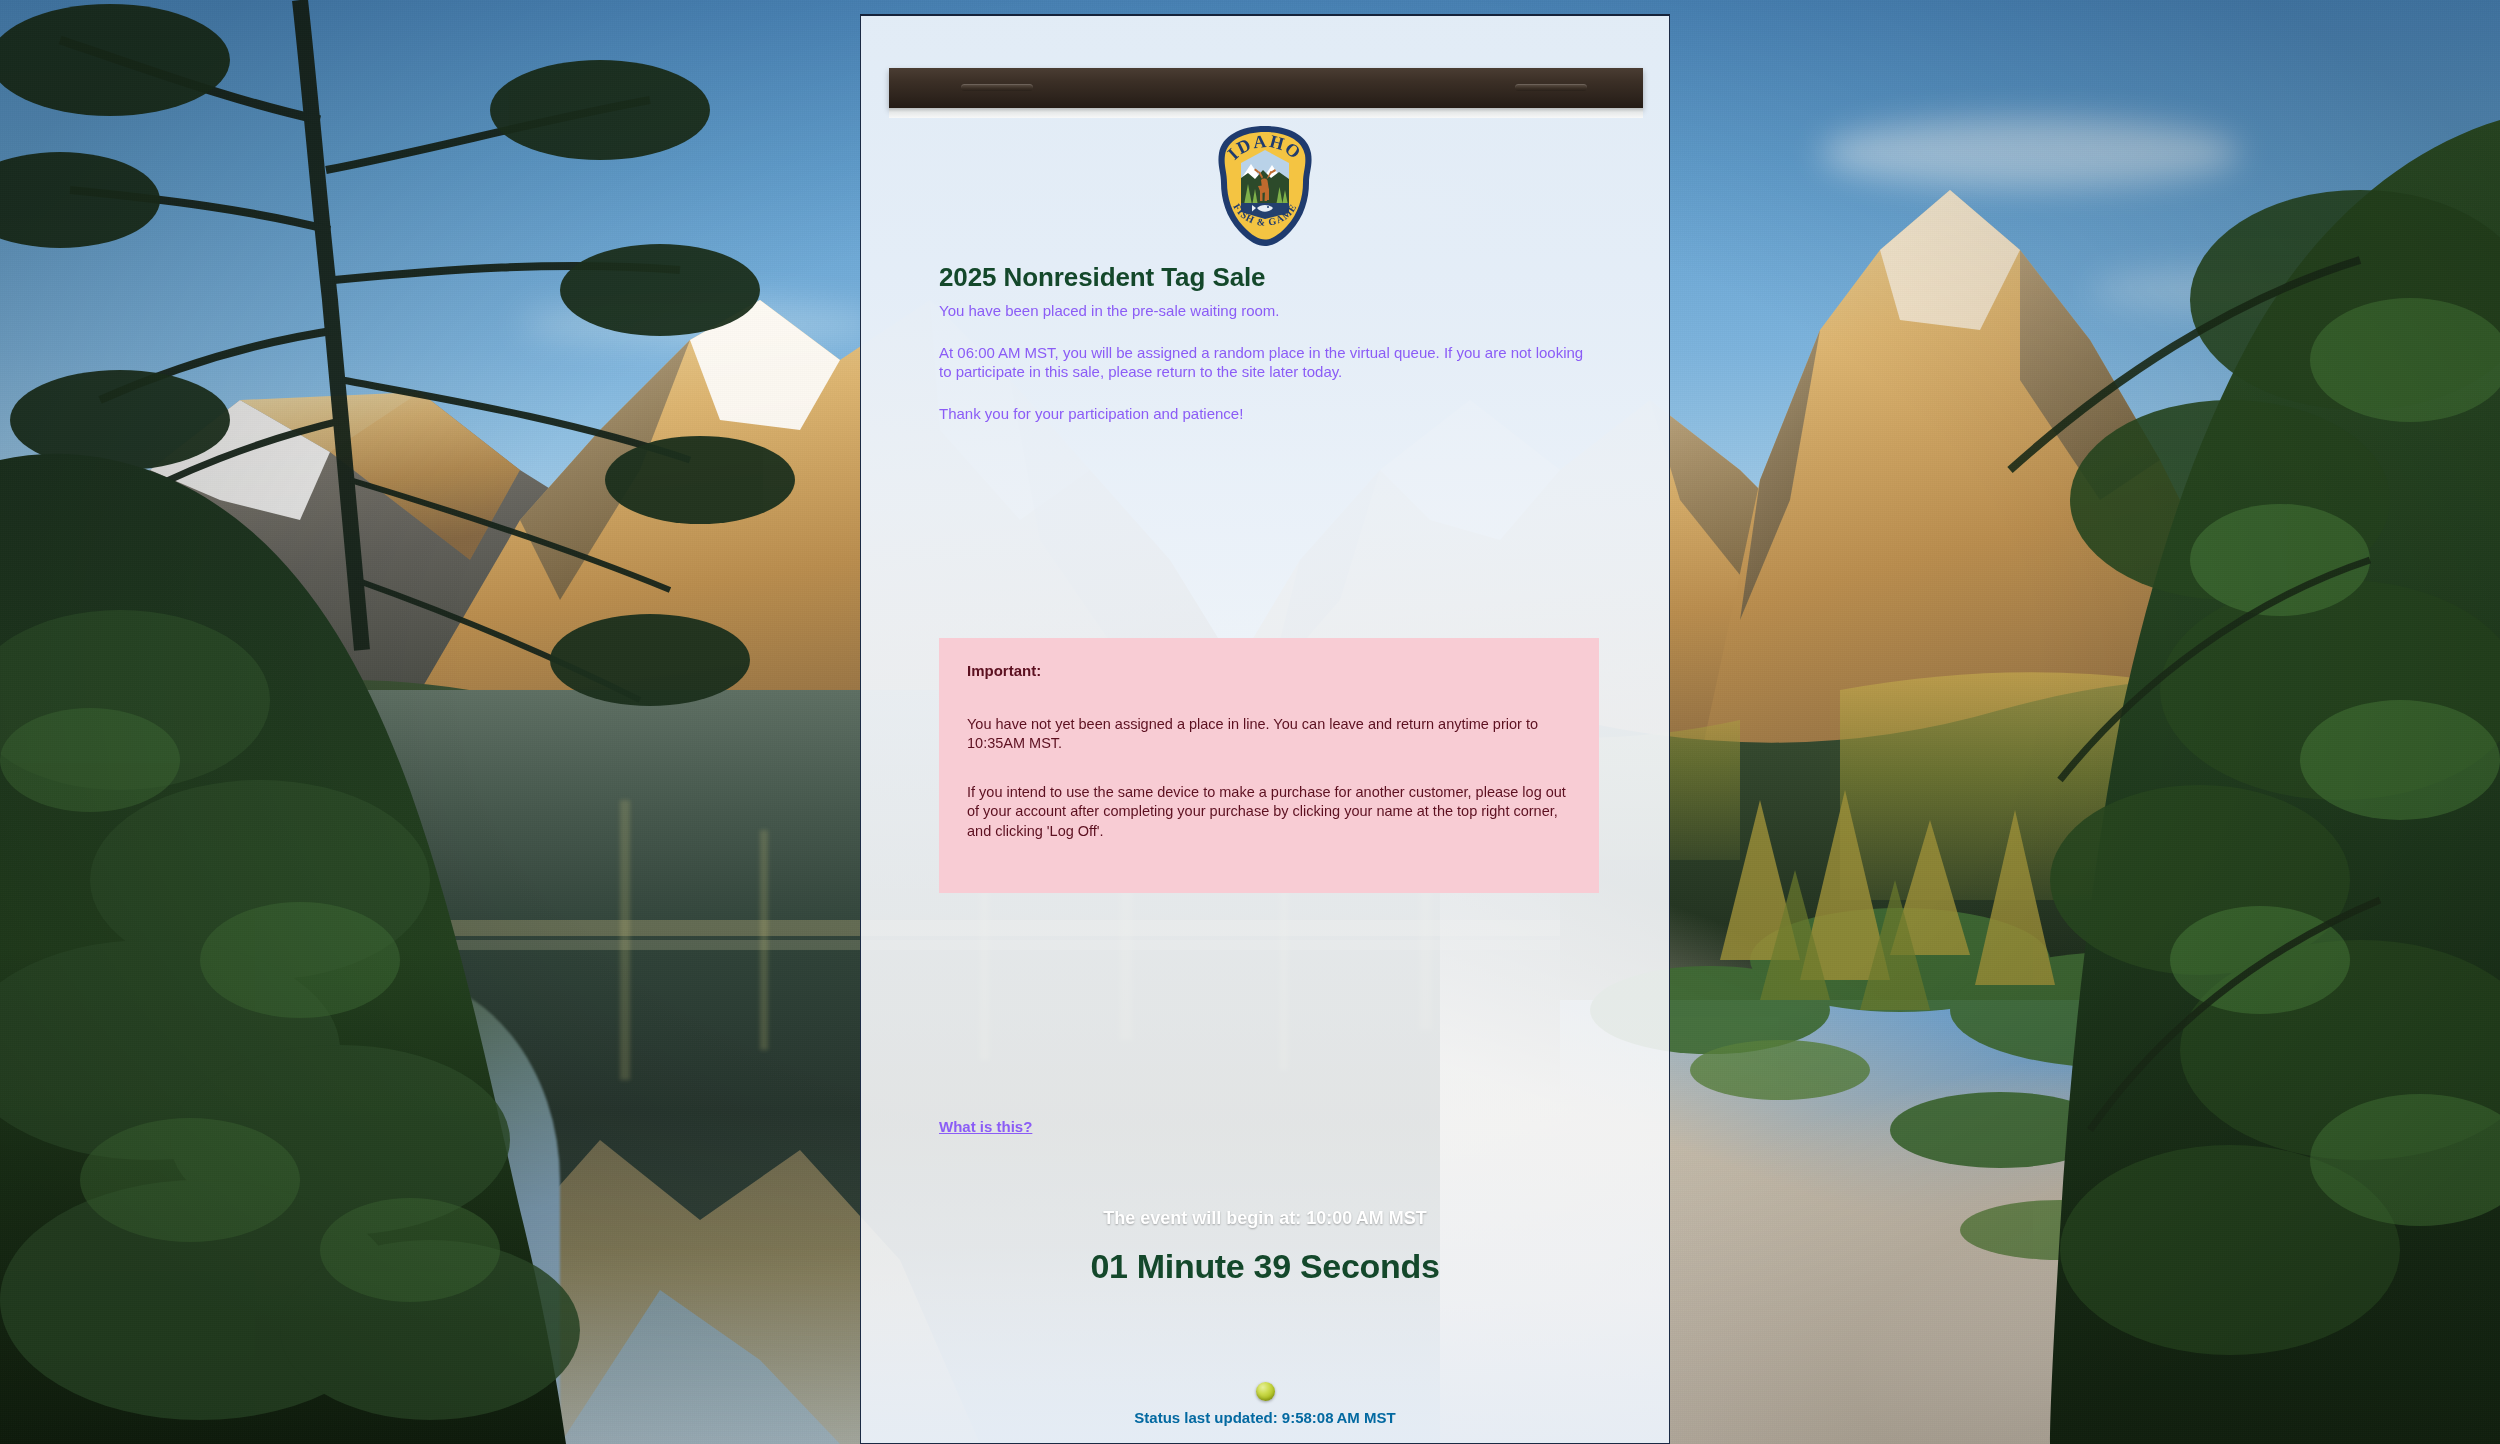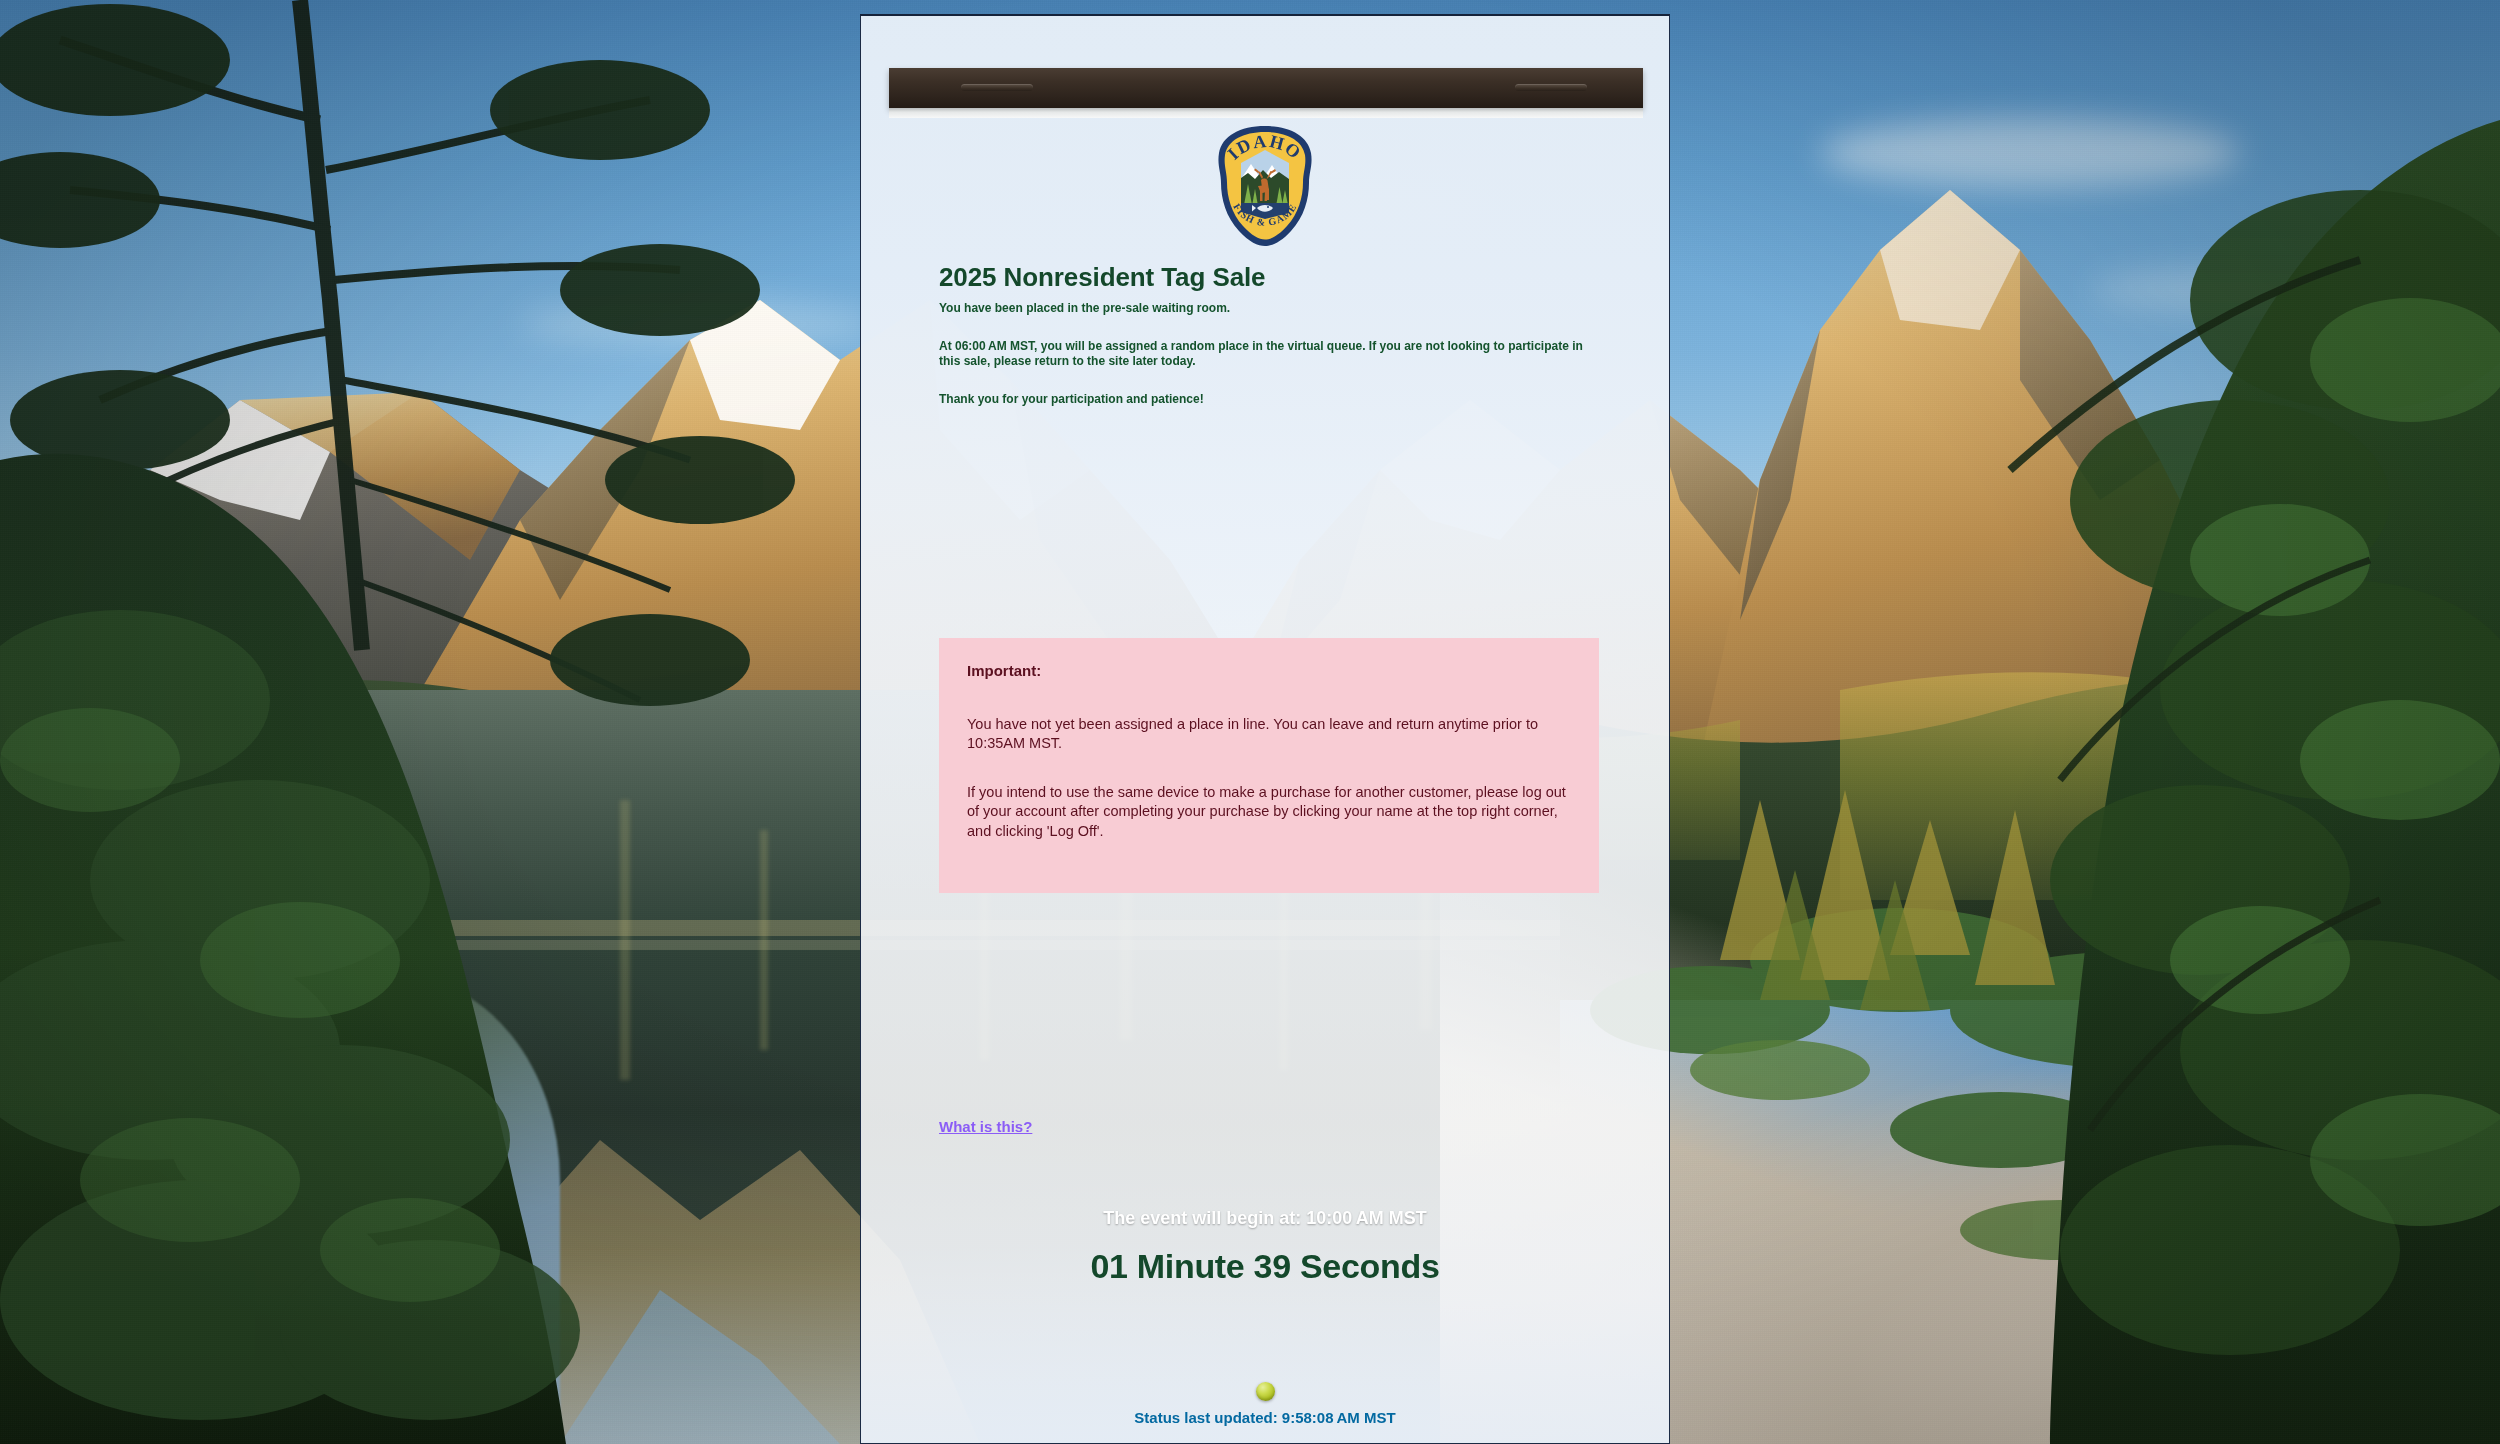--- a/index.html
+++ b/index.html
@@ -178,23 +178,23 @@
     width: 660px;
   }
   #page-title {
     font-size: 26px;
     font-weight: bold;
     color: #14482b;
     letter-spacing: -.1px;
     margin-bottom: 8px;
   }
   .body-line {
-    font-size: 12px;
-    font-weight: bold;
-    color: #14532d;
+    font-size: 15px;
+    font-weight: normal;
+    color: #8b5cf6;
     line-height: 1.30;
   }
   .gap-block { height: 22px; }
 
   
   #important-box {
     position: absolute;
     left: 78px;
     top: 622px;
     width: 660px;

